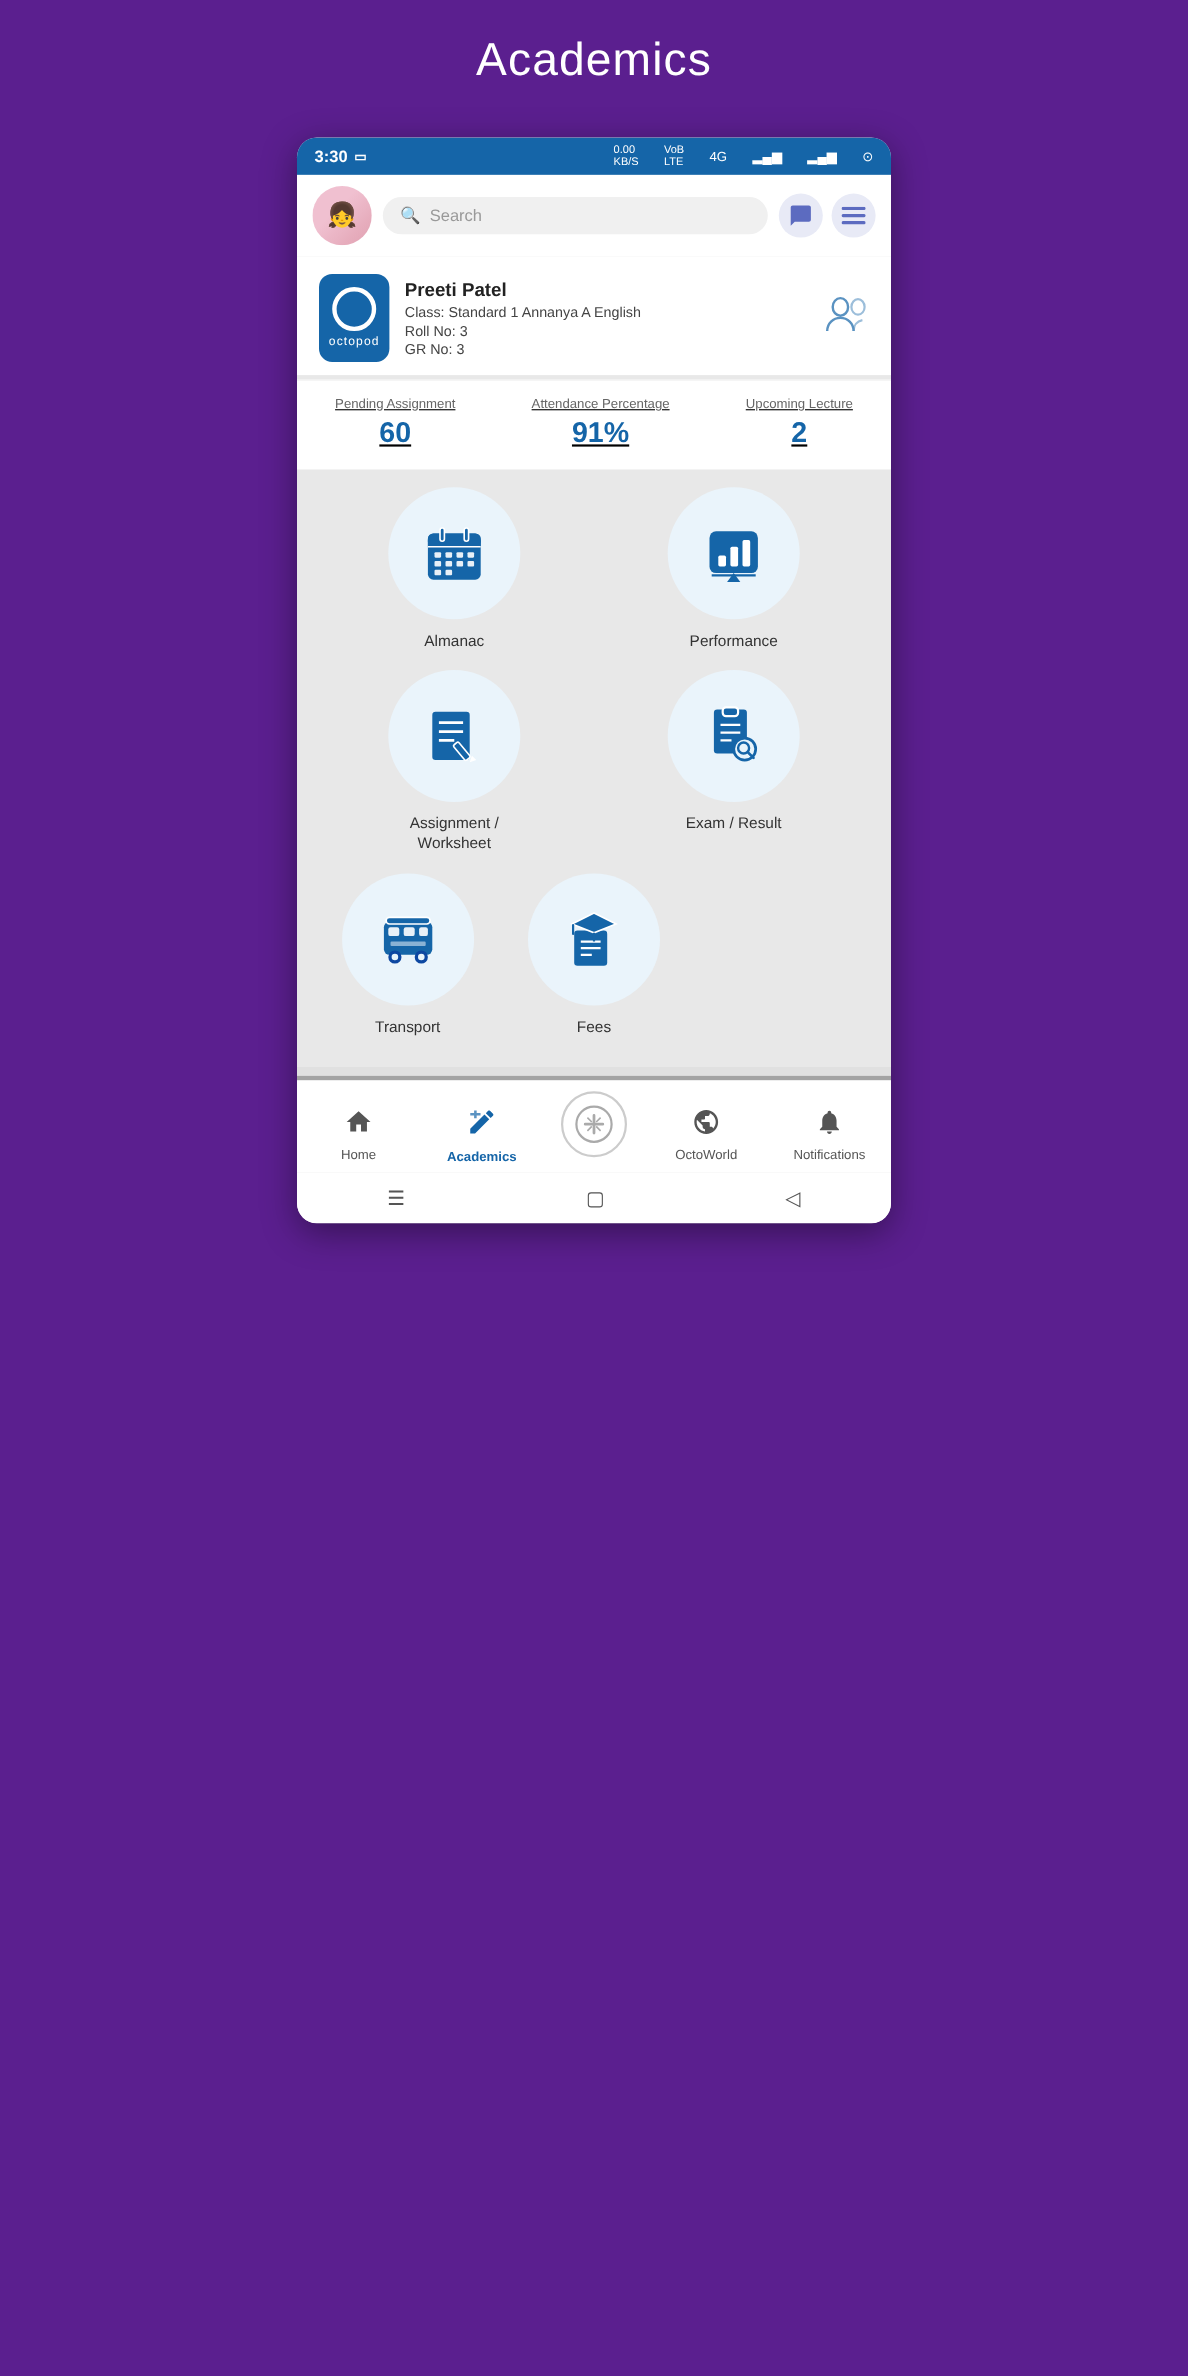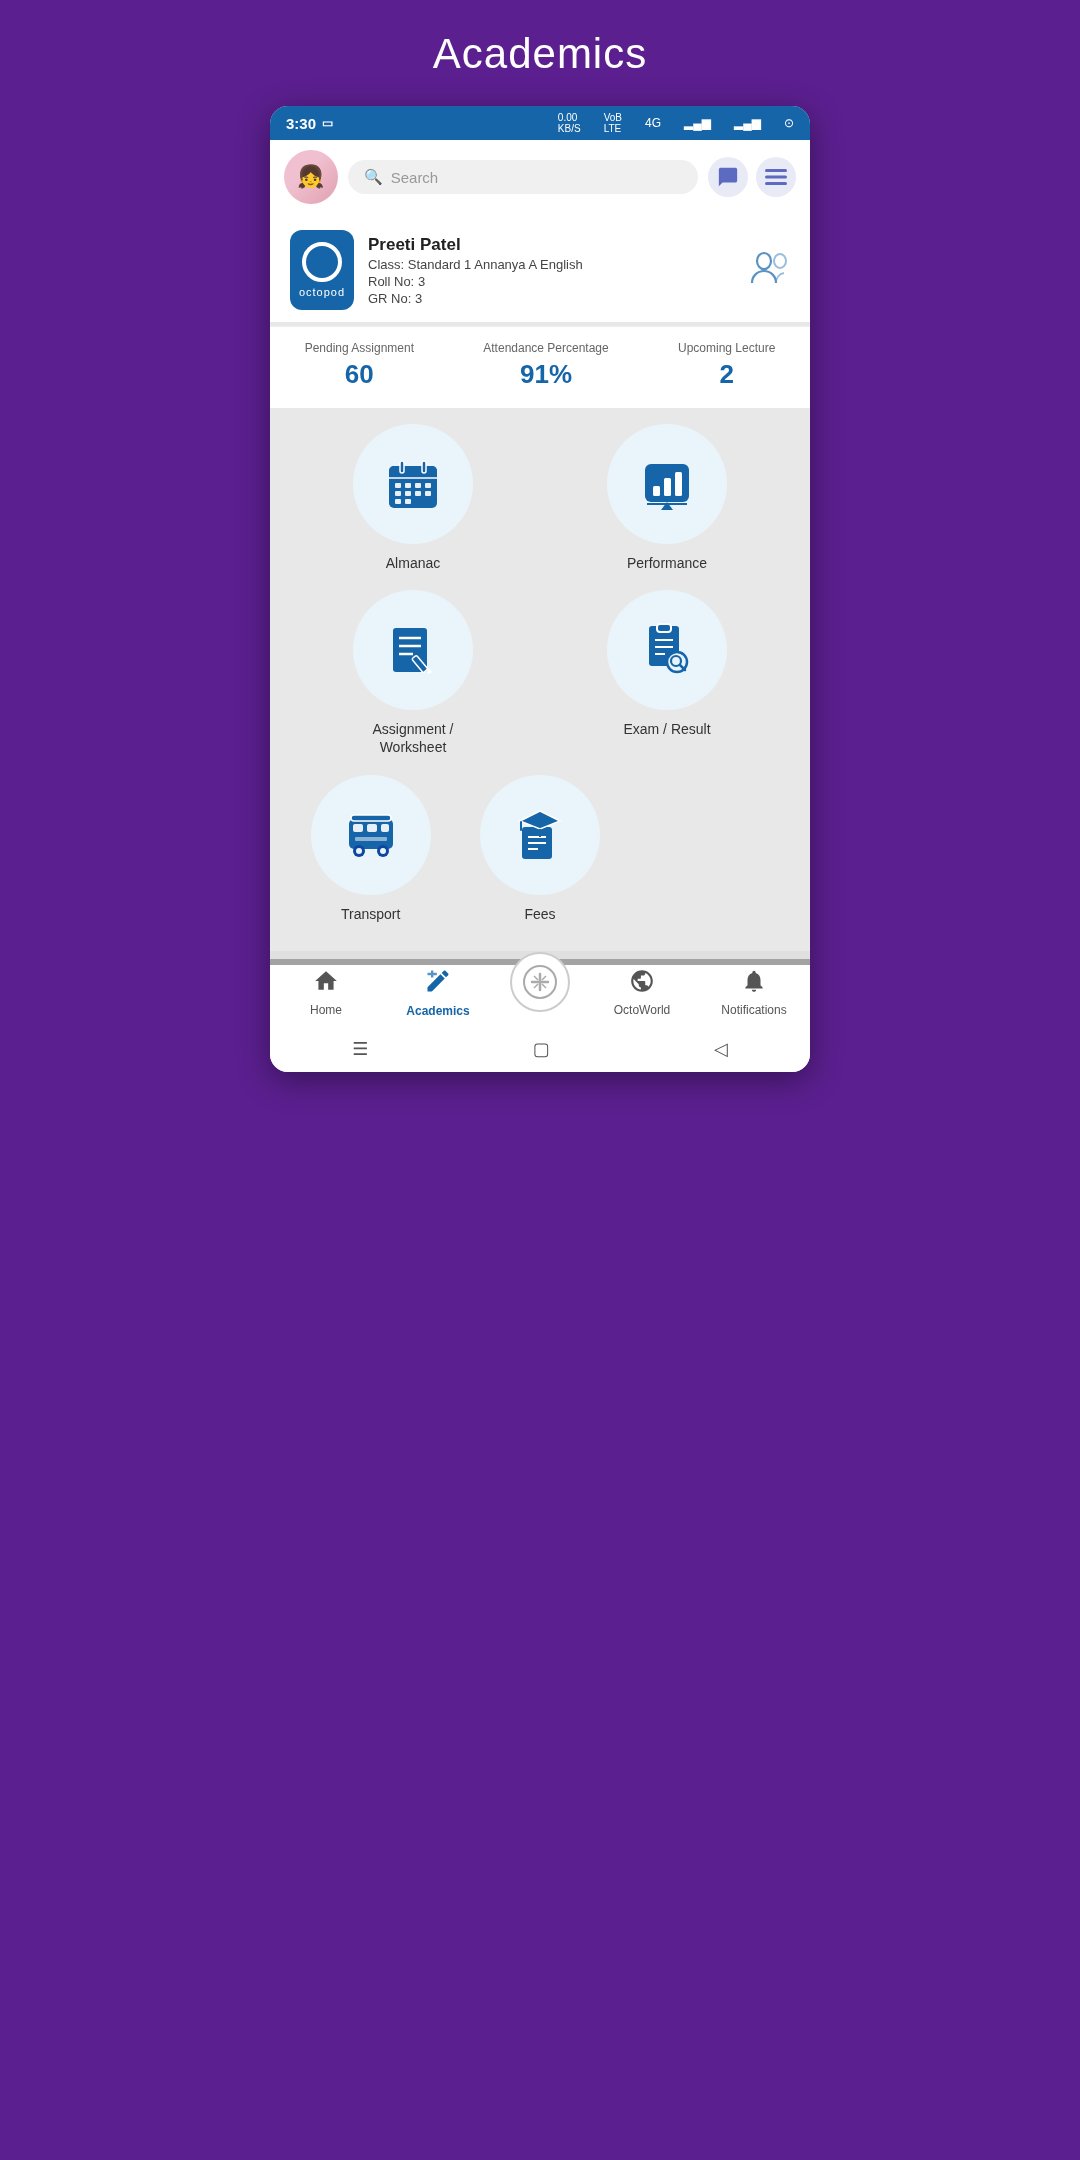--- a/index.html
+++ b/index.html
@@ -19,20 +19,21 @@
       font-weight: 300;
       margin-bottom: 28px;
       letter-spacing: 1px;
     }
     .phone-frame {
       width: 540px;
       background: #e8e8e8;
       border-radius: 18px;
       overflow: hidden;
       box-shadow: 0 8px 32px rgba(0,0,0,0.4);
+      margin-top: 19px;
     }
     
     .status-bar {
       background: #1565a8;
       color: white;
       display: flex;
       justify-content: space-between;
       align-items: center;
       padding: 6px 16px;
       font-size: 13px;
@@ -121,20 +122,21 @@
     .profile-detail span { font-weight: normal; }
     .profile-icon { font-size: 30px; color: #1565a8; opacity: 0.7; }
     
     .stats-row {
       background: white;
       display: flex;
       justify-content: space-around;
       padding: 14px 0 18px 0;
       border-top: 1px solid #eee;
       margin-top: 4px;
+      text-decoration: underline;
     }
     .stat-item { text-align: center; }
     .stat-label { font-size: 12px; color: #666; margin-bottom: 4px; }
     .stat-value { font-size: 26px; font-weight: bold; color: #1565a8; }
     
     .grid-section {
       background: #e8e8e8;
       padding: 16px 16px 10px 16px;
     }
     .grid-row {
@@ -160,22 +162,22 @@
       margin-bottom: 10px;
     }
     .grid-icon-circle svg { width: 56px; height: 56px; }
     .grid-label { font-size: 14px; color: #333; text-align: center; font-weight: 500; line-height: 1.3; }
     
     .bottom-nav {
       background: white;
       display: flex;
       justify-content: space-around;
       align-items: center;
-      padding: 2px 0 8px 0;
-      border-top: 6px solid #a3a3a3;
+      padding: 24px 0 8px 0;
+      border-top: 4px solid #a3a3a3;
     }
     .nav-item {
       display: flex;
       flex-direction: column;
       align-items: center;
       gap: 3px;
       cursor: pointer;
       width: 90px;
     }
     .nav-icon { font-size: 24px; color: #555; }

